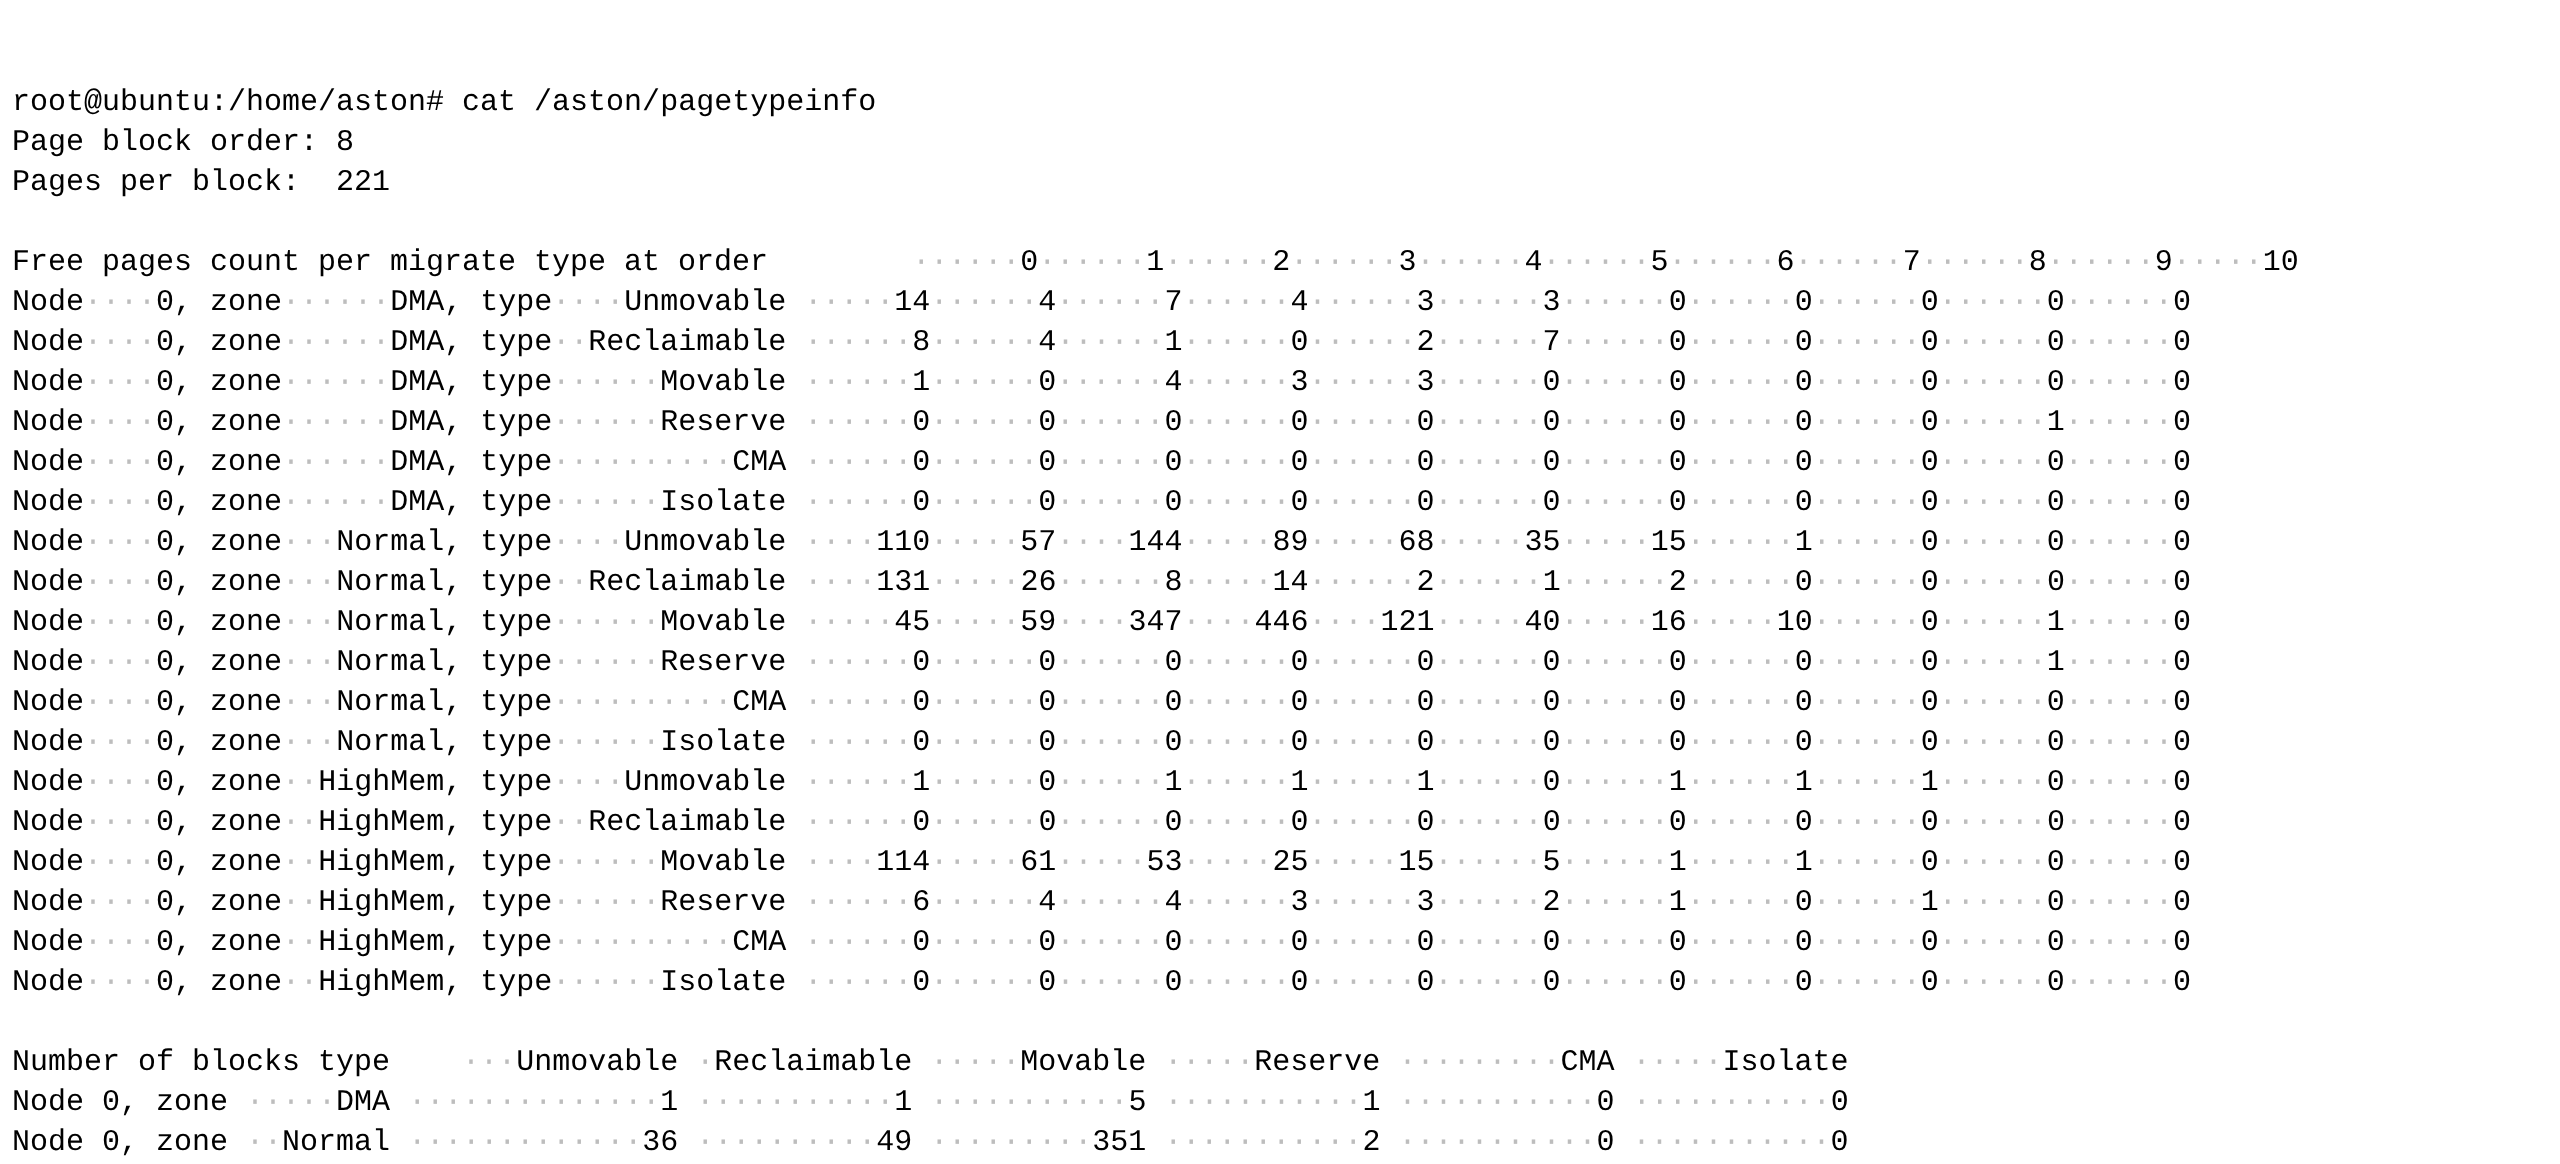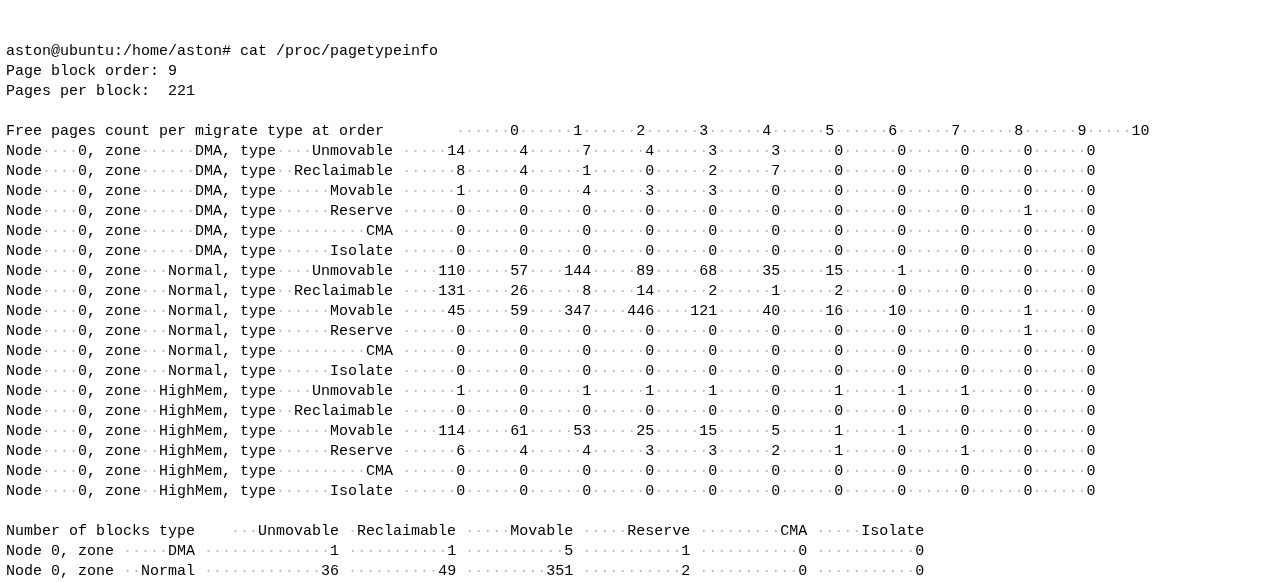--- a/index.html
+++ b/index.html
@@ -15,22 +15,22 @@
   }
   .term {
     padding: 2px 6px;
   }
   .faint {
     color: #bdbdbd;
   }
 </style>
 </head>
 <body>
-<div class="term"><span>aston@ubuntu:/home/aston# </span><span>cat /proc/pagetypeinfo</span>
-<span>Page block order: 9</span>
+<div class="term"><span>root@ubuntu:/home/aston# </span><span>cat /aston/pagetypeinfo</span>
+<span>Page block order: 8</span>
 <span>Pages per block:  221</span>
 
 <span>Free pages count per migrate type at order        <span class="faint">······</span>0<span class="faint">······</span>1<span class="faint">······</span>2<span class="faint">······</span>3<span class="faint">······</span>4<span class="faint">······</span>5<span class="faint">······</span>6<span class="faint">······</span>7<span class="faint">······</span>8<span class="faint">······</span>9<span class="faint">·····</span>10</span>
 <span>Node<span class="faint">····</span>0, zone<span class="faint">······</span>DMA, type<span class="faint">····</span>Unmovable <span class="faint">·····</span>14<span class="faint">······</span>4<span class="faint">······</span>7<span class="faint">······</span>4<span class="faint">······</span>3<span class="faint">······</span>3<span class="faint">······</span>0<span class="faint">······</span>0<span class="faint">······</span>0<span class="faint">······</span>0<span class="faint">······</span>0
 Node<span class="faint">····</span>0, zone<span class="faint">······</span>DMA, type<span class="faint">··</span>Reclaimable <span class="faint">······</span>8<span class="faint">······</span>4<span class="faint">······</span>1<span class="faint">······</span>0<span class="faint">······</span>2<span class="faint">······</span>7<span class="faint">······</span>0<span class="faint">······</span>0<span class="faint">······</span>0<span class="faint">······</span>0<span class="faint">······</span>0
 Node<span class="faint">····</span>0, zone<span class="faint">······</span>DMA, type<span class="faint">······</span>Movable <span class="faint">······</span>1<span class="faint">······</span>0<span class="faint">······</span>4<span class="faint">······</span>3<span class="faint">······</span>3<span class="faint">······</span>0<span class="faint">······</span>0<span class="faint">······</span>0<span class="faint">······</span>0<span class="faint">······</span>0<span class="faint">······</span>0
 Node<span class="faint">····</span>0, zone<span class="faint">······</span>DMA, type<span class="faint">······</span>Reserve <span class="faint">······</span>0<span class="faint">······</span>0<span class="faint">······</span>0<span class="faint">······</span>0<span class="faint">······</span>0<span class="faint">······</span>0<span class="faint">······</span>0<span class="faint">······</span>0<span class="faint">······</span>0<span class="faint">······</span>1<span class="faint">······</span>0
 Node<span class="faint">····</span>0, zone<span class="faint">······</span>DMA, type<span class="faint">··········</span>CMA <span class="faint">······</span>0<span class="faint">······</span>0<span class="faint">······</span>0<span class="faint">······</span>0<span class="faint">······</span>0<span class="faint">······</span>0<span class="faint">······</span>0<span class="faint">······</span>0<span class="faint">······</span>0<span class="faint">······</span>0<span class="faint">······</span>0
 Node<span class="faint">····</span>0, zone<span class="faint">······</span>DMA, type<span class="faint">······</span>Isolate <span class="faint">······</span>0<span class="faint">······</span>0<span class="faint">······</span>0<span class="faint">······</span>0<span class="faint">······</span>0<span class="faint">······</span>0<span class="faint">······</span>0<span class="faint">······</span>0<span class="faint">······</span>0<span class="faint">······</span>0<span class="faint">······</span>0
 Node<span class="faint">····</span>0, zone<span class="faint">···</span>Normal, type<span class="faint">····</span>Unmovable <span class="faint">····</span>110<span class="faint">·····</span>57<span class="faint">····</span>144<span class="faint">·····</span>89<span class="faint">·····</span>68<span class="faint">·····</span>35<span class="faint">·····</span>15<span class="faint">······</span>1<span class="faint">······</span>0<span class="faint">······</span>0<span class="faint">······</span>0

